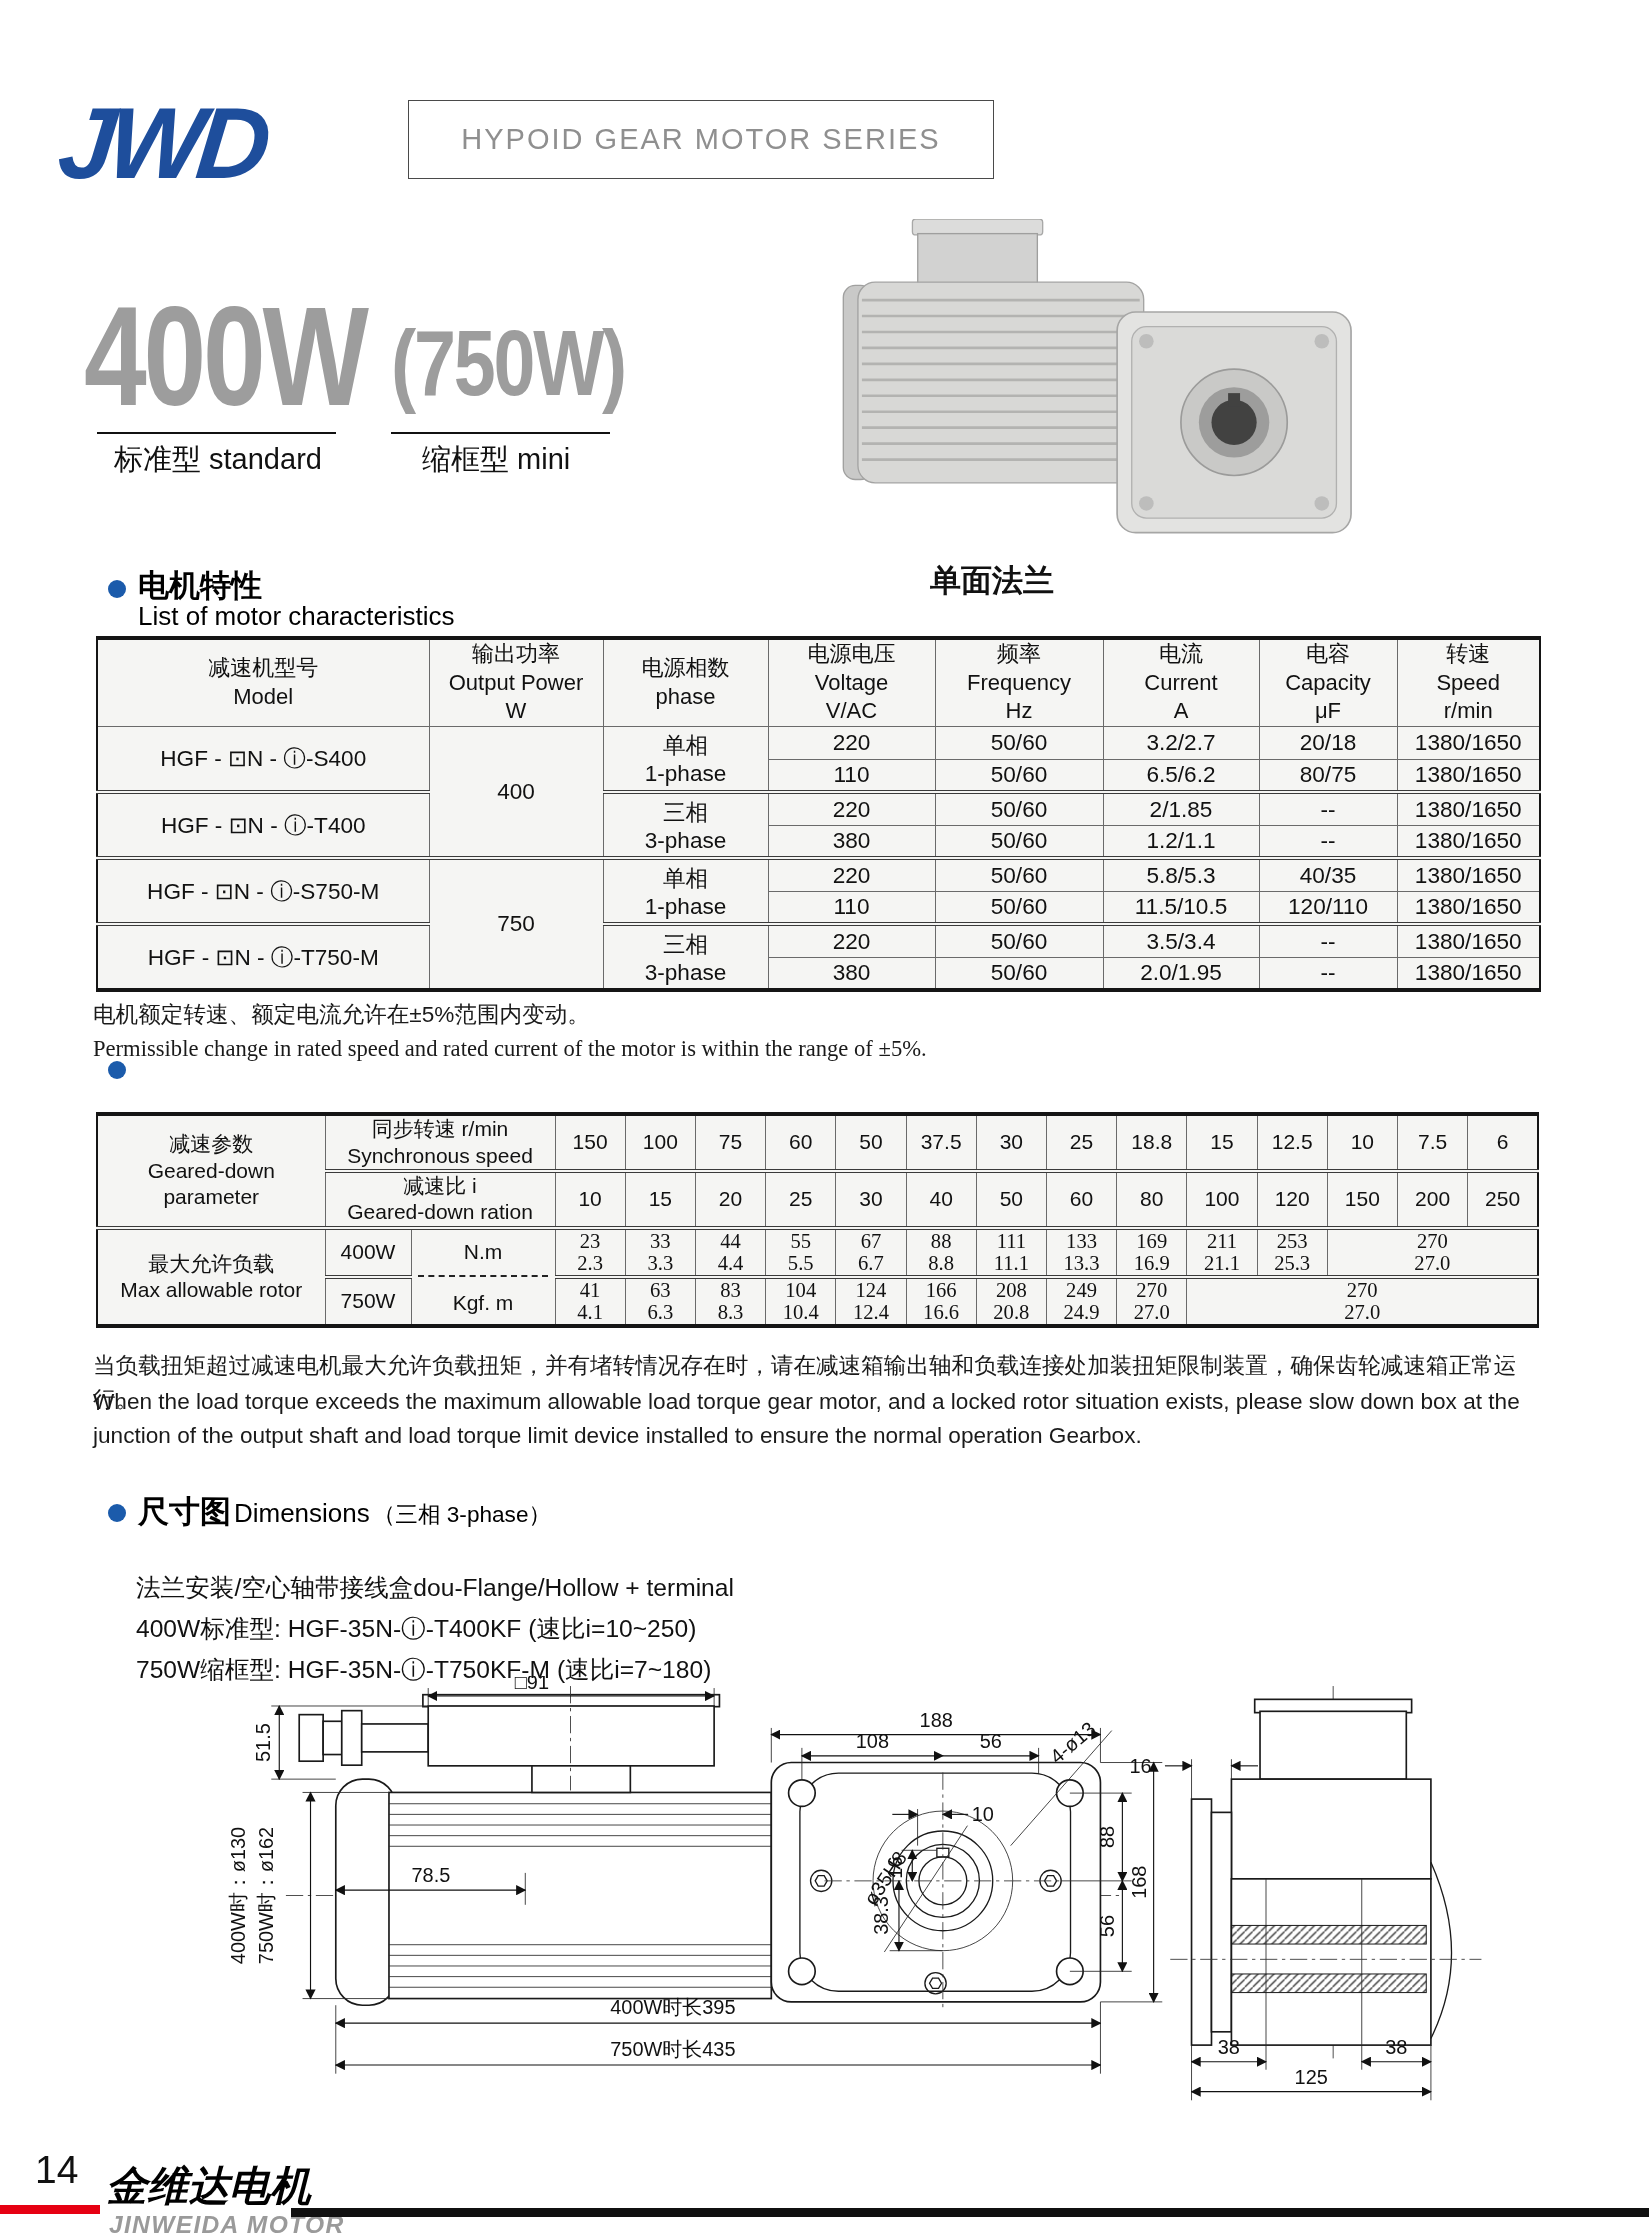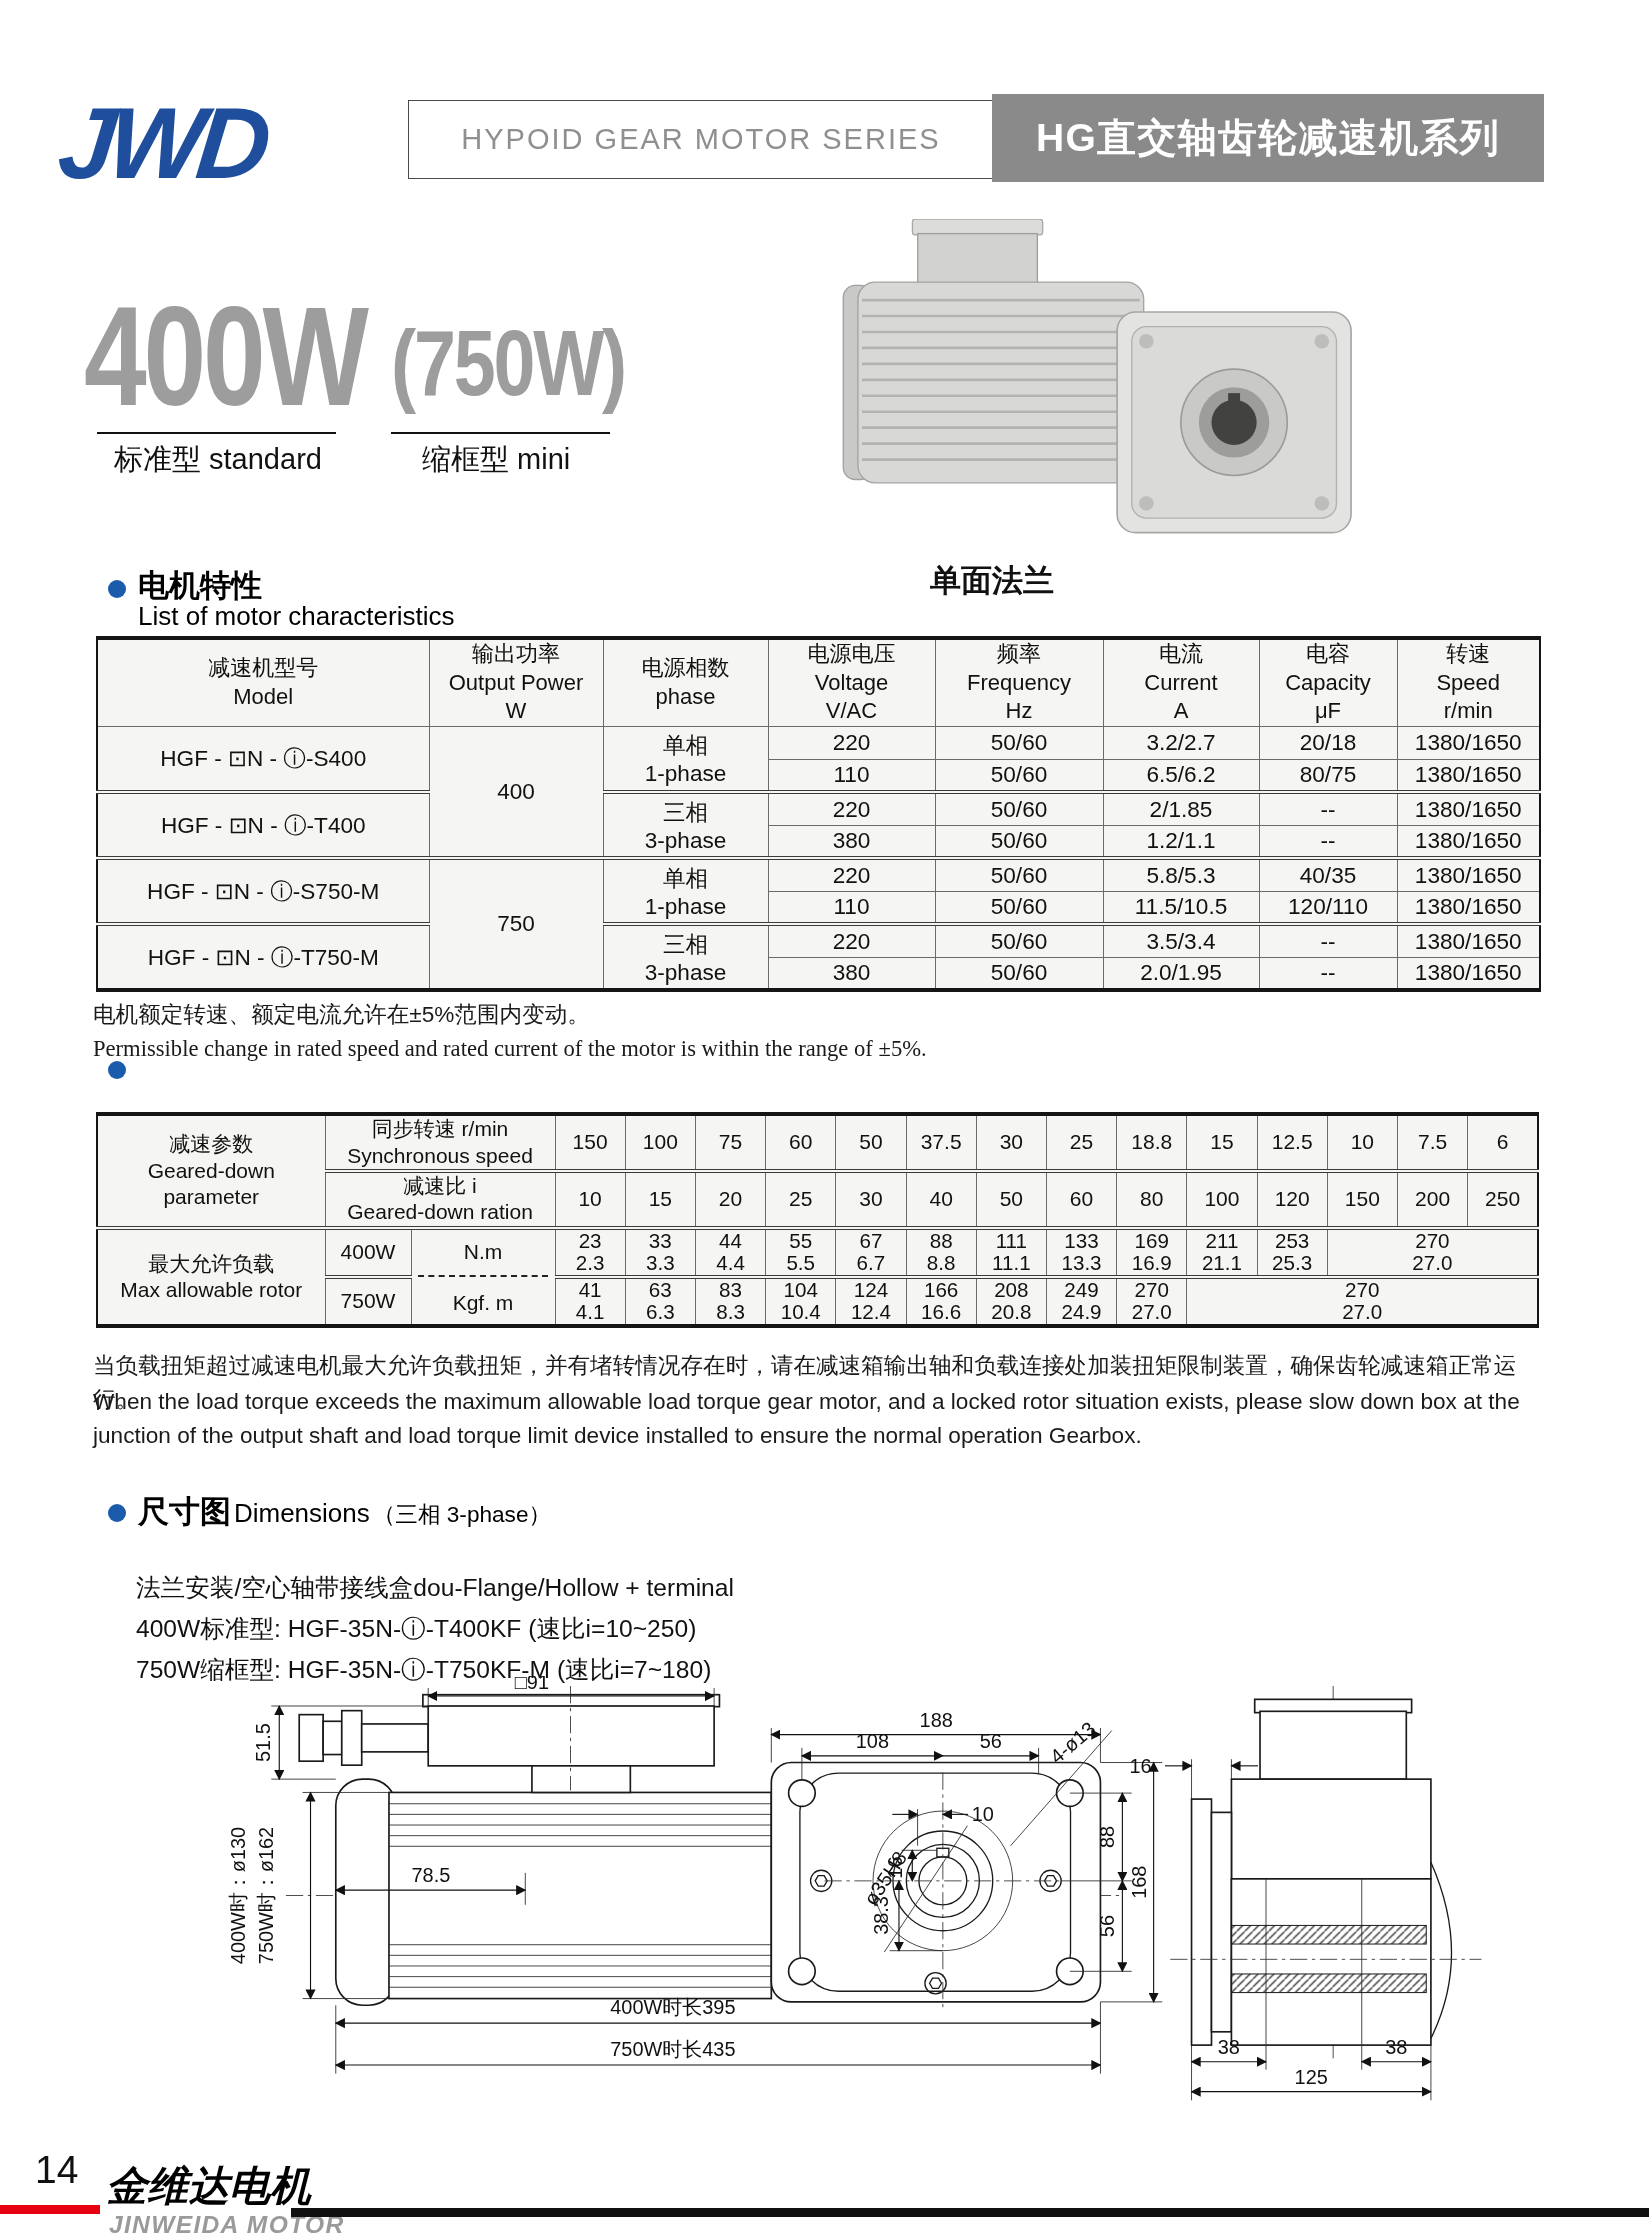--- a/index.html
+++ b/index.html
@@ -36,21 +36,21 @@
 
   
   table{border-collapse:collapse;table-layout:fixed;background:#f5f5f3;}
   .t1{left:96px;top:636px;width:1443px;border:2px solid #151515;border-top-width:4.7px;border-bottom-width:4px;}
   .t2{left:96px;top:1112px;width:1443px;border:2px solid #151515;border-top-width:4.7px;border-bottom-width:4px;}
   .t1 th,.t1 td,.t2 td{border:1.3px solid #6a6a6a;text-align:center;vertical-align:middle;padding:0;}
   .t1 th{font-weight:normal;font-size:22px;line-height:1.3;}
   .t1 td{font-size:22.6px;}
   .t2 td{font-size:21px;line-height:1.25;}
   tr.sep td{border-top:4px double #3a3a3a;}
-  .twoline div{line-height:1.1;font-size:20.6px;}
+  .twoline div{line-height:1.1;font-size:20.6px;font-family:Liberation Serif, serif;}
   .unitcell{position:relative;font-size:22px;}
   .unitcell .dash{position:absolute;left:6.7px;right:6.7px;top:calc(50% - 1.3px);border-top:2.7px dashed #222;}
   .unitcell .ut{position:absolute;left:0;right:0;top:9.3px;}
   .unitcell .ub{position:absolute;left:0;right:0;bottom:8px;}
 
   .note{font-size:22.6px;color:#1a1a1a;line-height:1.5;}
 
   
   .dt{font-size:30px;fill:#111;font-family:"Liberation Sans",sans-serif;}
   .ol{fill:#fff;stroke:#1a1a1a;stroke-width:2.5;}
@@ -72,23 +72,20 @@
 <div class="page">
 
   <div class="abs logo">
     <span>JWD</span>
     <span class="stripe" style="left:277px;"></span>
     <span class="stripe" style="left:295px;"></span>
     <span class="stripe" style="left:314px;"></span>
   </div>
   <div class="abs hdrbox">
     <span>HYPOID GEAR MOTOR SERIES</span>
-  </div>
-  <div class="abs hdrgray">
-    <span>HG直交轴齿轮减速机系列</span>
   </div>
 
   <div class="abs big1">400W</div>
   <div class="abs big2">(750W)</div>
   <div class="abs uline" style="left:97px;top:432px;width:239px;"></div>
   <div class="abs uline" style="left:391px;top:432px;width:219px;"></div>
   <div class="abs heroLbl" style="left:114px;top:440px;">标准型 standard</div>
   <div class="abs heroLbl" style="left:422px;top:440px;">缩框型 mini</div>
 
   <svg class="abs" style="left:831px;top:219px;" width="539" height="319" viewBox="0 0 810 480">

